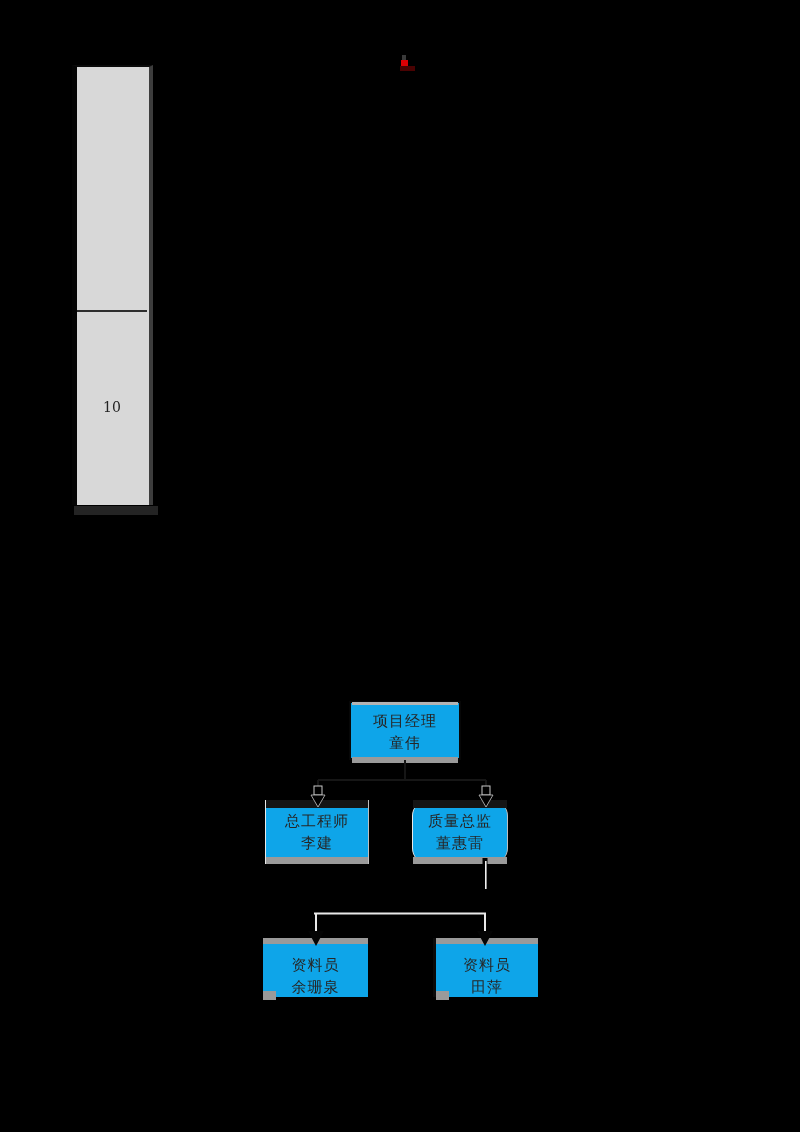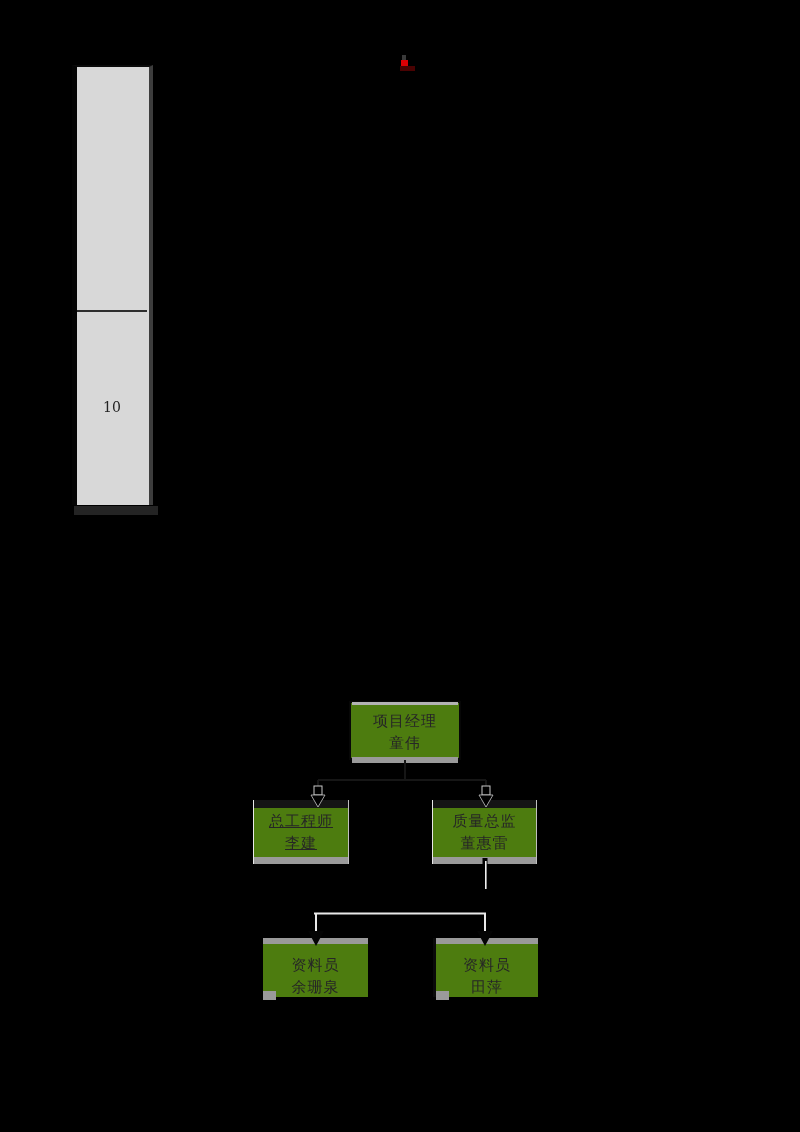--- a/index.html
+++ b/index.html
@@ -10,32 +10,32 @@
   .left-panel{position:absolute;left:72px;top:65px;width:81px;height:440px;
               box-sizing:border-box;background:#d8d8d8;
               border-left:5px solid #040404;border-right:4px solid #3d3d3d;
               border-top:2px solid #0a0a0a;}
   .panel-divider{position:absolute;left:77px;top:310px;width:70px;height:2px;background:#2e2e2e;}
   .panel-cell-label{position:absolute;left:77px;top:399px;width:70px;text-align:center;
               font-size:14px;color:#232323;}
   .panel-shadow{position:absolute;left:74px;top:506px;width:84px;height:9px;background:#242424;}
 
   
-  .obox{position:absolute;box-sizing:border-box;background:#4d7c0f;text-align:center;
+  .obox{position:absolute;box-sizing:border-box;background:#0ea5e9;text-align:center;
         color:#262626;font-size:15px;letter-spacing:1px;}
   .obox .t,.obox .n{display:block;line-height:22px;}
 
   .node-root{left:349px;top:701px;width:112px;height:59px;border:2px solid #070707;padding-top:7px;}
   .node-root-topstrip{position:absolute;left:352px;top:702px;width:106px;height:3px;background:#b3b3b3;}
   .node-root-notch{position:absolute;left:349px;top:701px;width:7px;height:12px;background:#9a9a9a;}
   .node-root-shadow{position:absolute;left:352px;top:757px;width:106px;height:6px;background:#9a9a9a;}
 
   .node-l2{top:800px;height:64px;border-left:1px solid #e8e8e8;border-right:1px solid #bfbfbf;}
-  .node-ce{left:253px;width:96px;text-decoration:underline;}
-  .node-qd{left:432px;width:105px;}
+  .node-ce{left:265px;width:104px;}
+  .node-qd{left:412px;width:96px;border-radius:16px;}
   .bar-top-dark{display:block;width:100%;height:8px;background:#151515;}
   .bar-bottom-gray{position:absolute;left:0;bottom:0;width:100%;height:7px;background:#9a9a9a;}
   .node-l2 .txt{display:block;padding-top:2px;}
 
   .node-l3{top:938px;height:59px;}
   .node-dc1{left:263px;width:105px;}
   .node-dc2{left:433px;width:105px;border-left:3px solid #0a0a0a;}
   .bar-top-gray{display:block;width:100%;height:6px;background:#9a9a9a;}
   .corner-gray{position:absolute;left:0;bottom:-3px;width:13px;height:9px;background:#9a9a9a;}
   .node-l3 .txt{display:block;padding-top:10px;}

